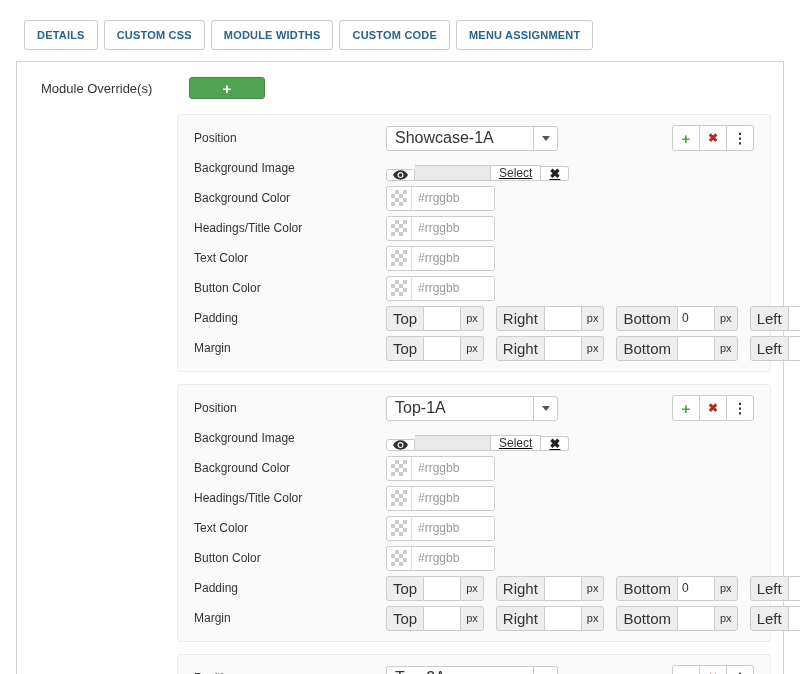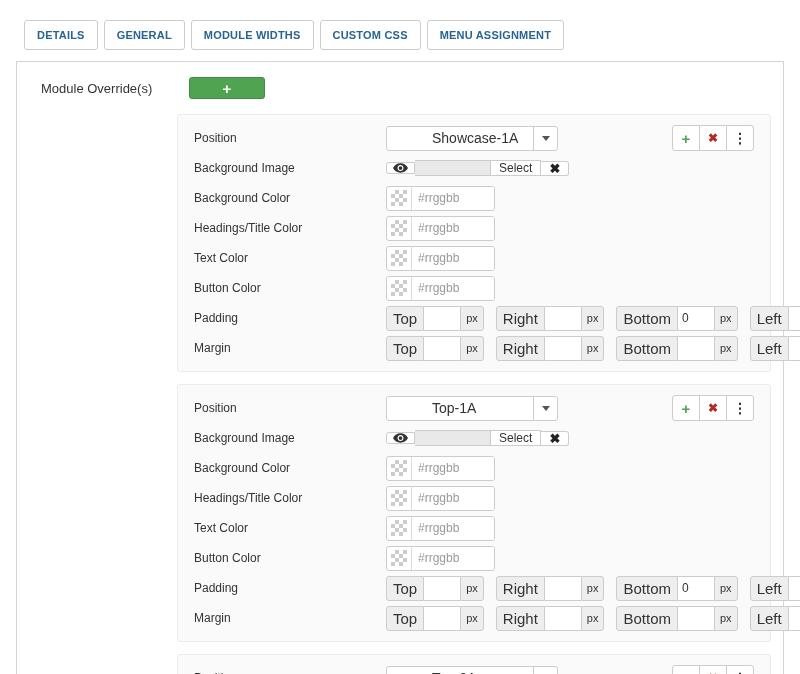--- a/index.html
+++ b/index.html
@@ -38,41 +38,41 @@
   .row { display: flex; align-items: center; height: 24px; margin-bottom: 6px; gap: 40px; }
   .row:last-child { margin-bottom: 0; }
   .flabel { width: 152px; flex: none; font-size: 12px; color: var(--text); }
   .control { display: flex; align-items: center; flex: 1; }
 
   
   .select {
     width: 172px; height: 25px; border: 1px solid var(--control-border); border-radius: 3px;
     background: #fff; display: flex; align-items: center; cursor: pointer;
   }
-  .select-value { flex: 1; padding: 0 8px; font-size: 14px; color: var(--text); margin-left: 37px; }
+  .select-value { flex: 1; padding: 0 8px; font-size: 16px; color: var(--text); }
   .select-caret {
     width: 24px; align-self: stretch; border-left: 1px solid var(--control-border);
     display: flex; align-items: center; justify-content: center; cursor: pointer;
   }
   .caret-shape { width: 0; height: 0; border-left: 4px solid transparent; border-right: 4px solid transparent; border-top: 5px solid #555; }
 
   
   .actions { margin-left: auto; display: flex; }
   .ibtn {
     width: 28px; height: 26px; background: #fff; border: 1px solid var(--control-border);
     display: flex; align-items: center; justify-content: center; cursor: pointer; margin-left: -1px;
   }
   .ibtn:first-child { border-radius: 3px 0 0 3px; margin-left: 0; }
   .ibtn:last-child { border-radius: 0 3px 3px 0; }
   .glyph-green { color: var(--green); font-weight: bold; font-size: 15px; line-height: 1; }
   .glyph-red { color: var(--red); font-weight: bold; font-size: 12px; line-height: 1; }
   .glyph-dark { color: #333; font-weight: bold; font-size: 14px; line-height: 1; }
 
   
-  .img-group { display: flex; height: 25px; align-items: center; }
+  .img-group { display: flex; height: 25px; align-items: flex-end; text-decoration: underline; }
   .addon { display: flex; align-items: center; justify-content: center; background: #fff; border: 1px solid var(--control-border); }
   .eye-addon { width: 29px; border-radius: 3px 0 0 3px; cursor: pointer; }
   .img-input {
     width: 76px; background: var(--readonly-bg); border: 1px solid var(--control-border); border-left: none;
     font-family: inherit; font-size: 12px; padding: 0 5px; color: var(--text); outline: none;
   }
   .select-btn {
     background: #fff; border: 1px solid var(--control-border); border-left: none;
     font-family: inherit; font-size: 12px; color: var(--text); padding: 0 8px; cursor: pointer;
   }
@@ -113,23 +113,23 @@
     font-size: 11px; color: var(--text); display: flex; align-items: center; padding: 0 5px;
   }
 </style>
 </head>
 <body>
 
 <div class="page">
 
   <div class="tabs">
     <button class="tab">DETAILS</button>
-    <button class="tab">GENERAL</button>
+    <button class="tab">CUSTOM CSS</button>
     <button class="tab">MODULE WIDTHS</button>
-    <button class="tab">CUSTOM CSS</button>
+    <button class="tab">CUSTOM CODE</button>
     <button class="tab">MENU ASSIGNMENT</button>
   </div>
 
   <div class="panel">
     <div class="panel-header">
       <div class="panel-label">Module Override(s)</div>
       <button class="add-btn">
         <span class="glyph-white">+</span>
       </button>
     </div>

